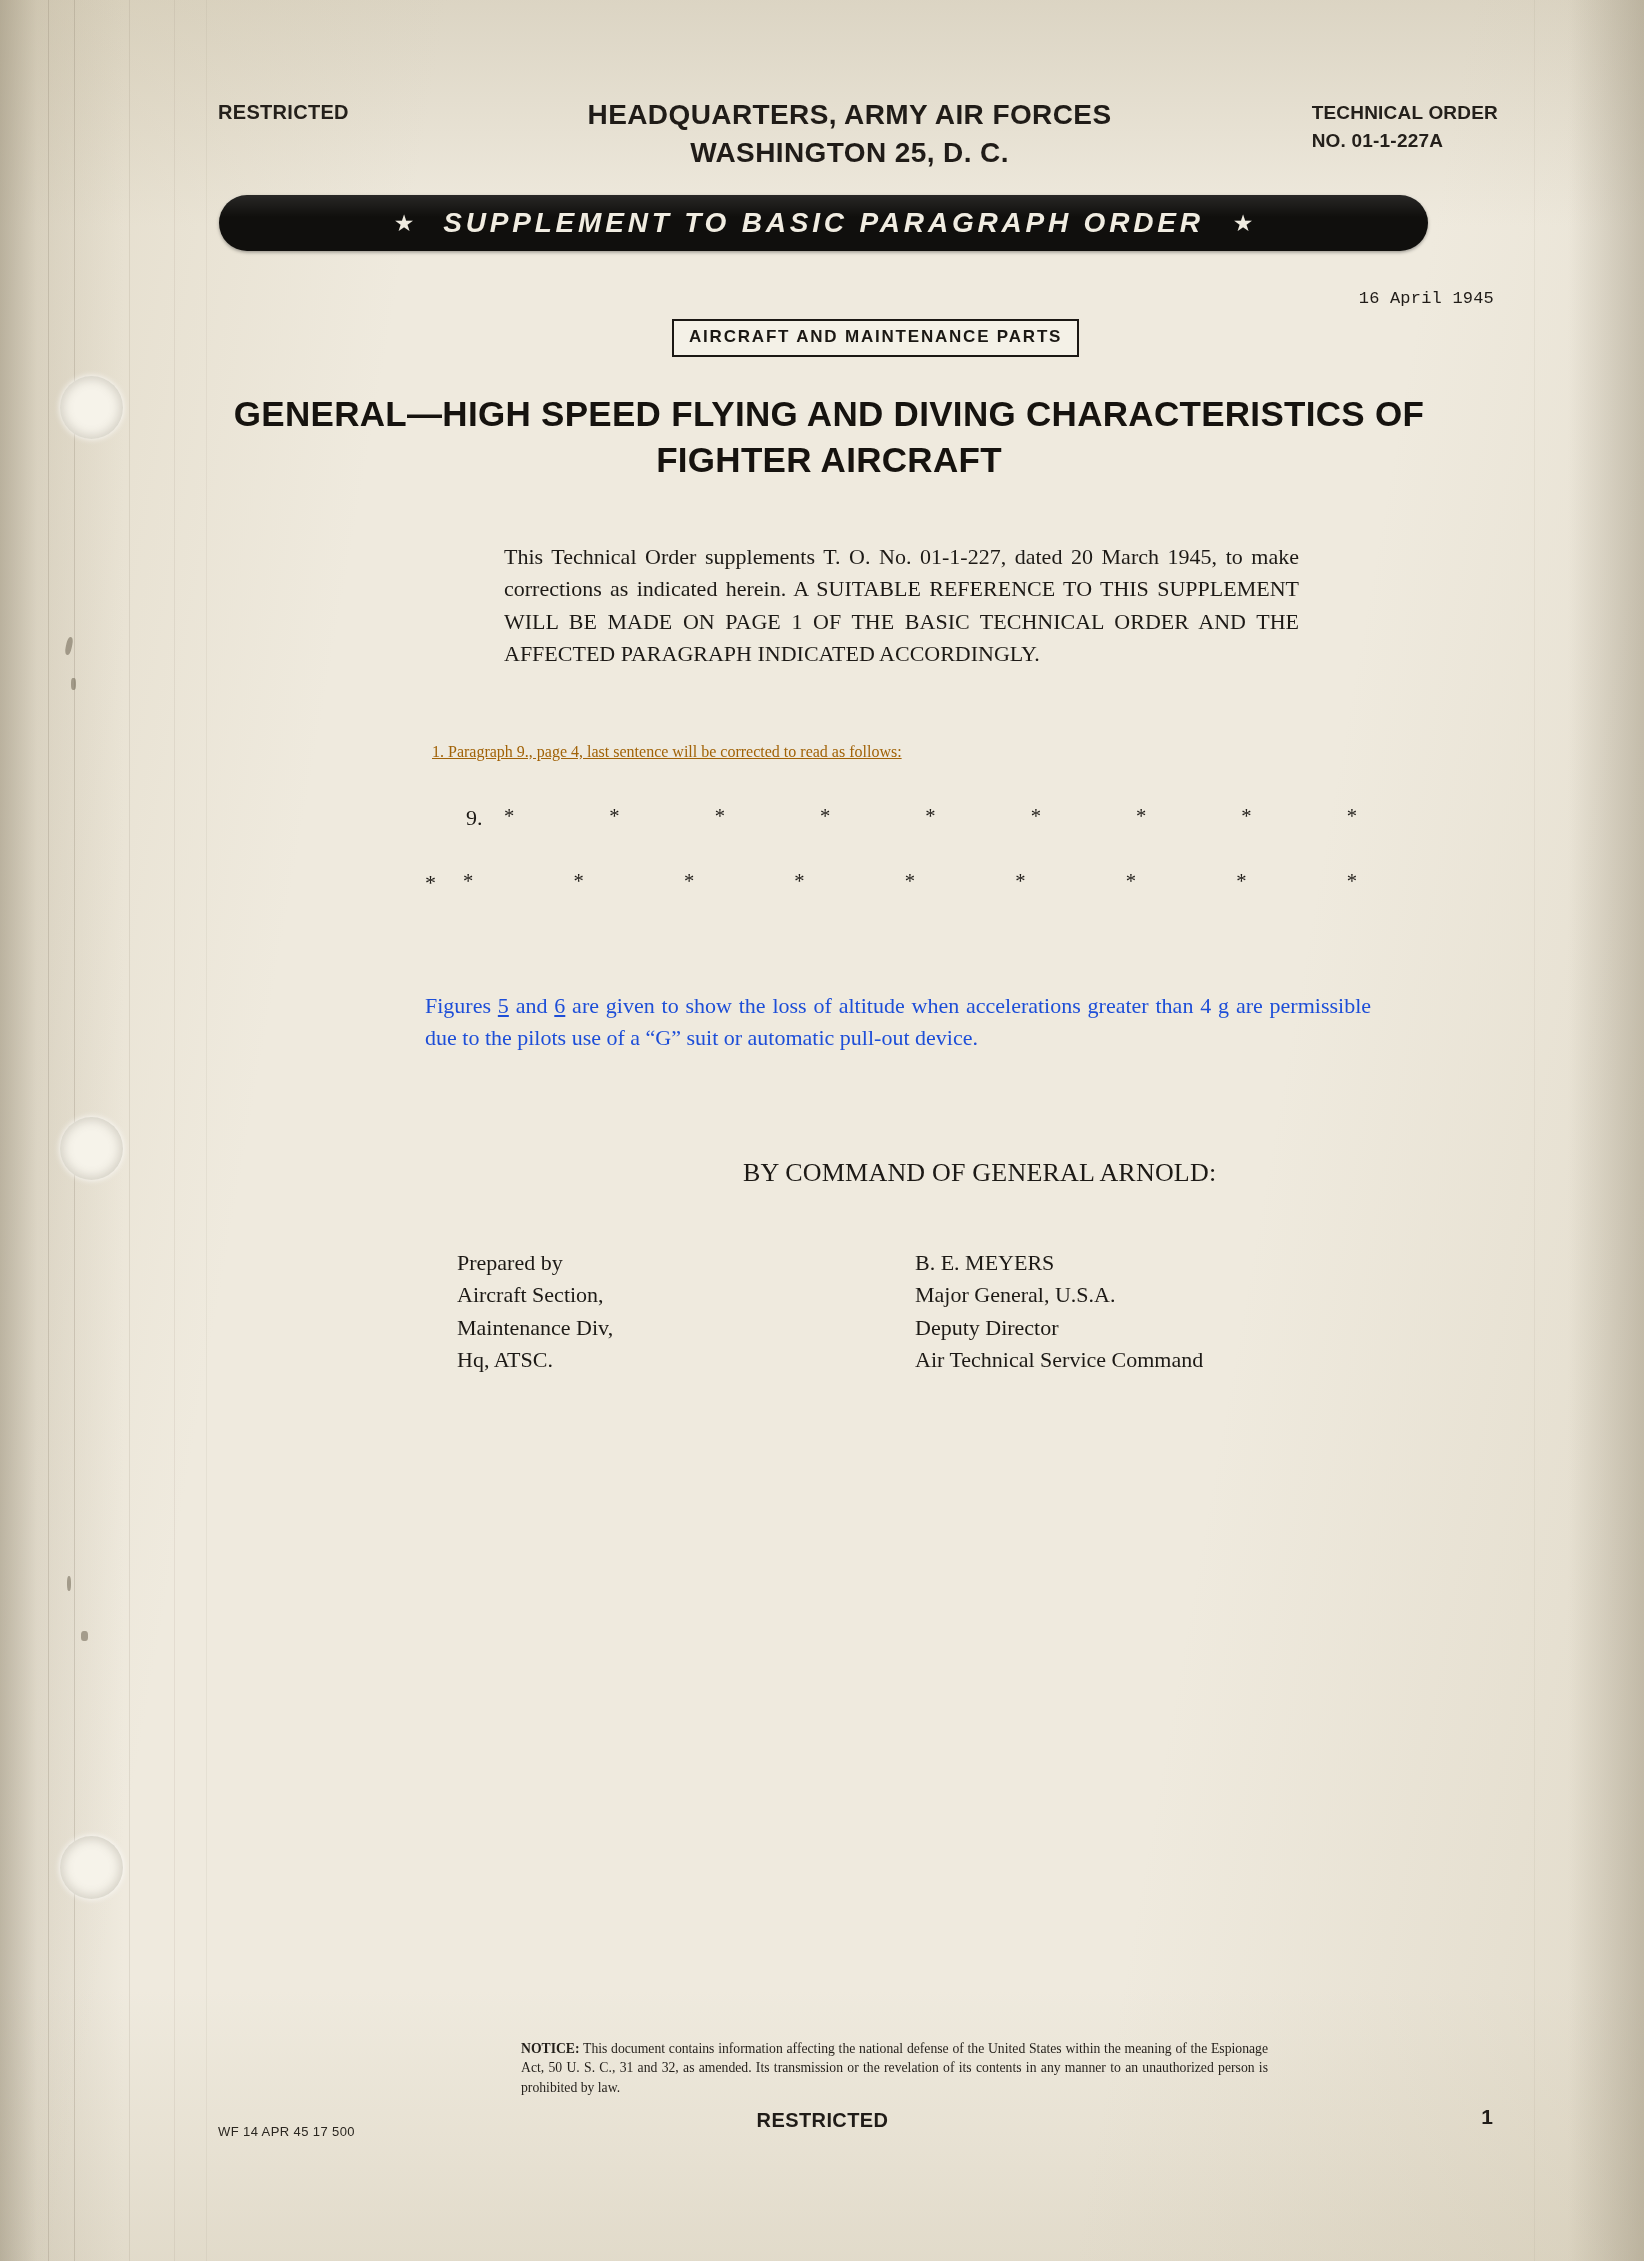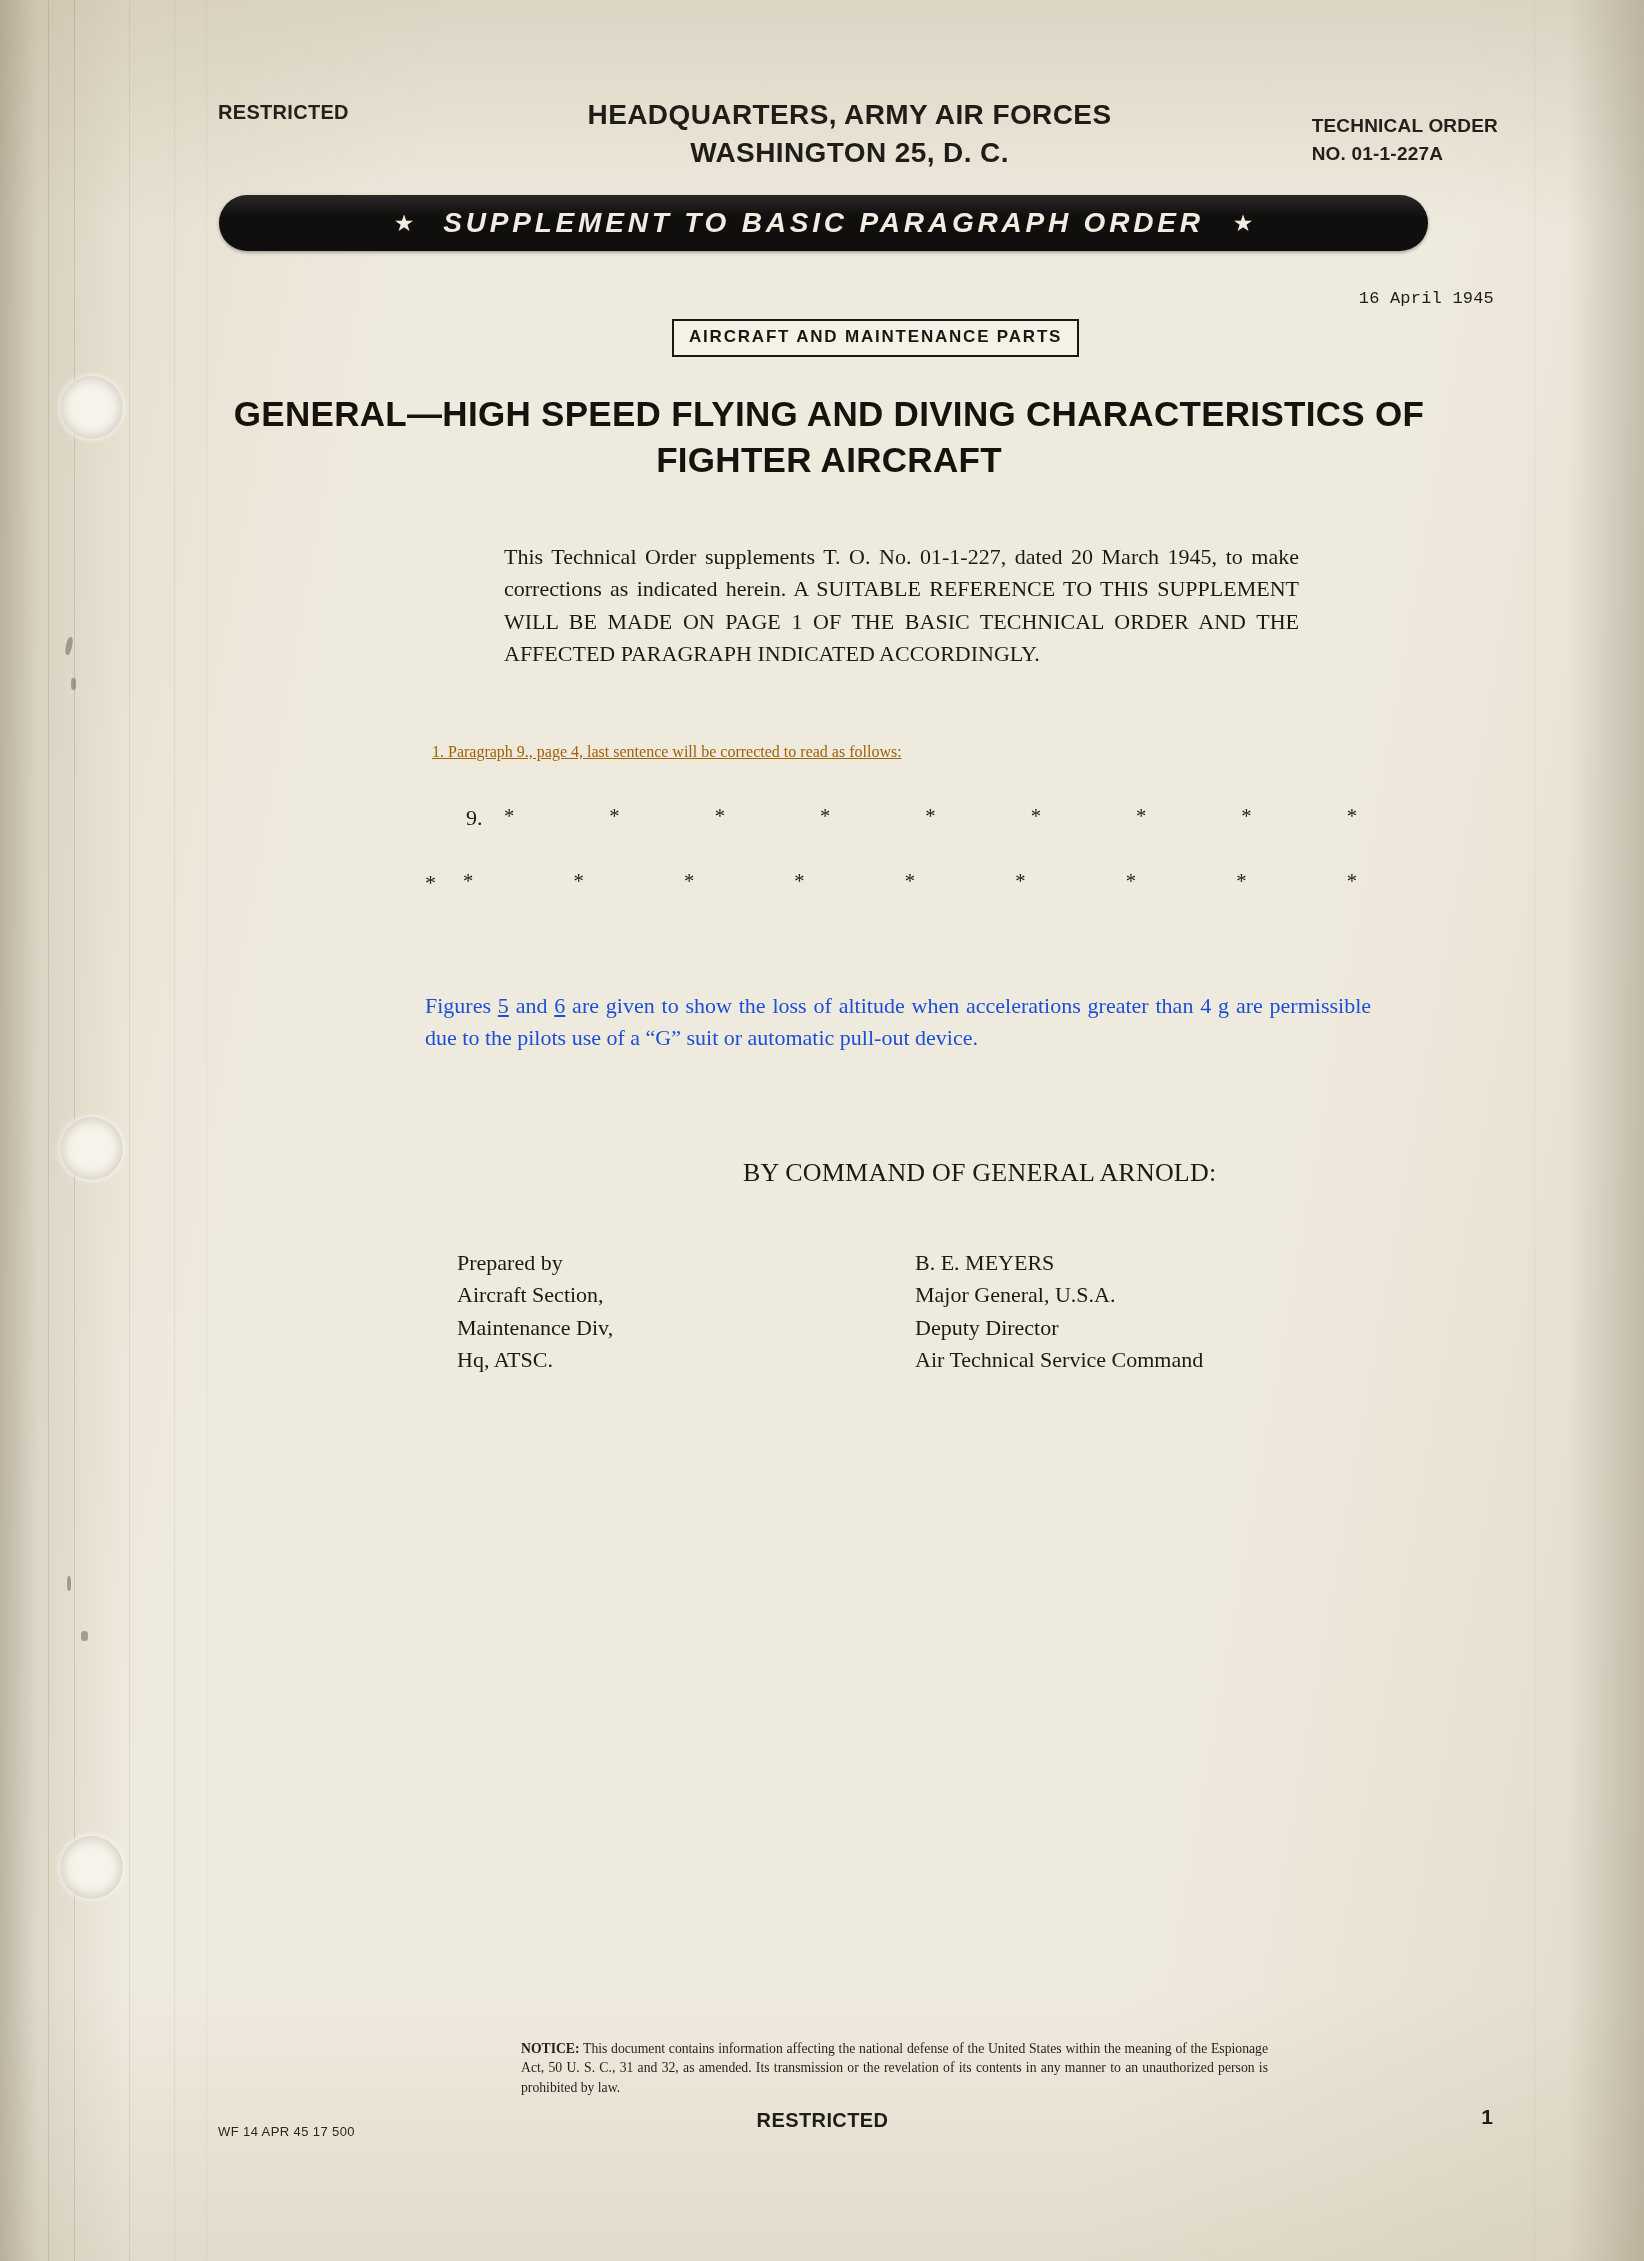--- a/index.html
+++ b/index.html
@@ -88,21 +88,21 @@
     font-family: "Liberation Sans", sans-serif;
     font-weight: bold;
     font-size: 28px;
     line-height: 1.35;
     letter-spacing: 0.4px;
     color: #201c18;
   }
   .to-block {
     position: absolute;
     right: 147px;
-    top: 112px;
+    top: 99px;
     text-align: left;
     font-family: "Liberation Sans", sans-serif;
     font-weight: bold;
     font-size: 19px;
     line-height: 1.45;
     letter-spacing: 0.2px;
     color: #24201b;
   }
 
   

